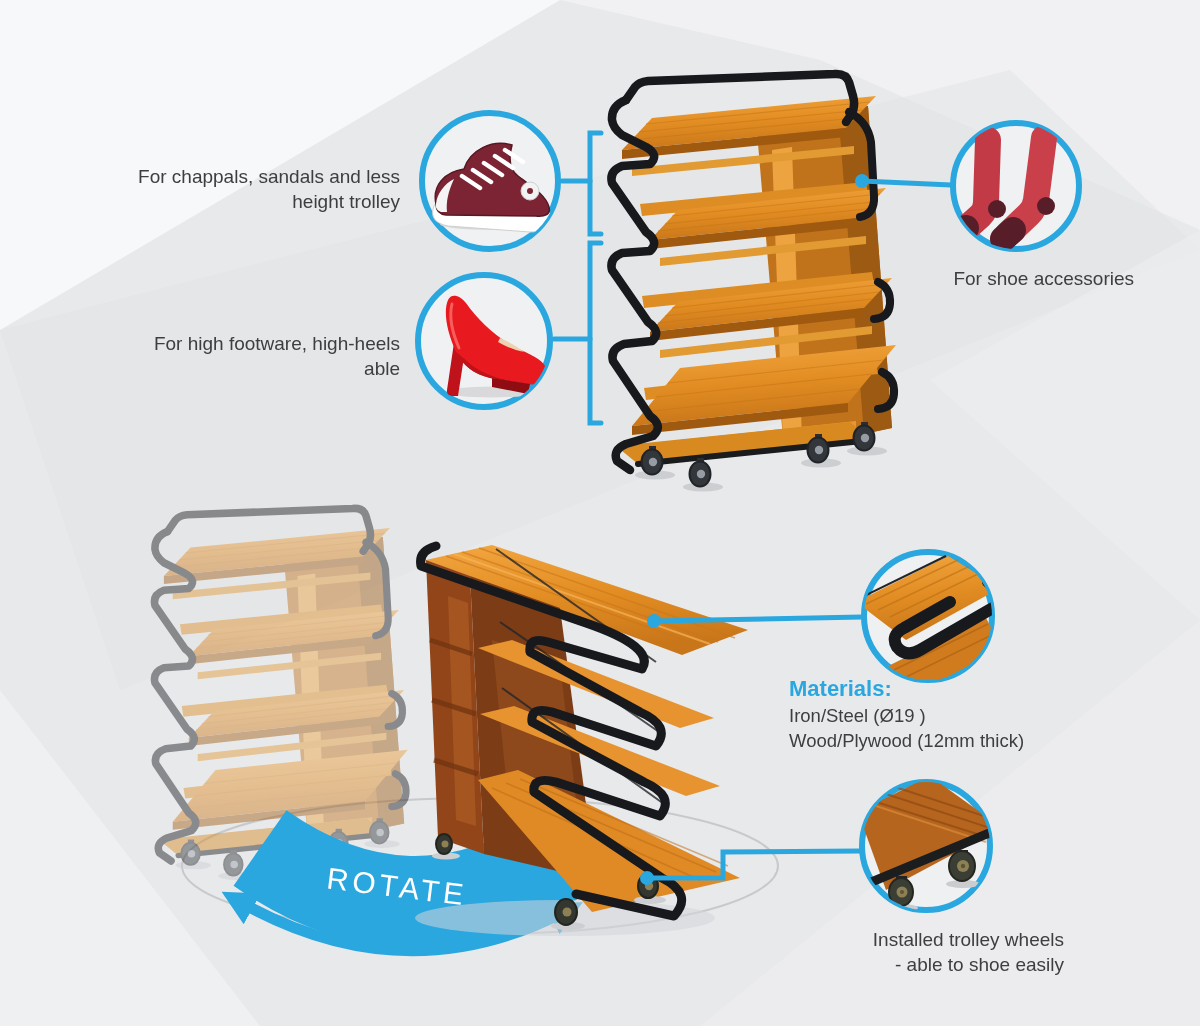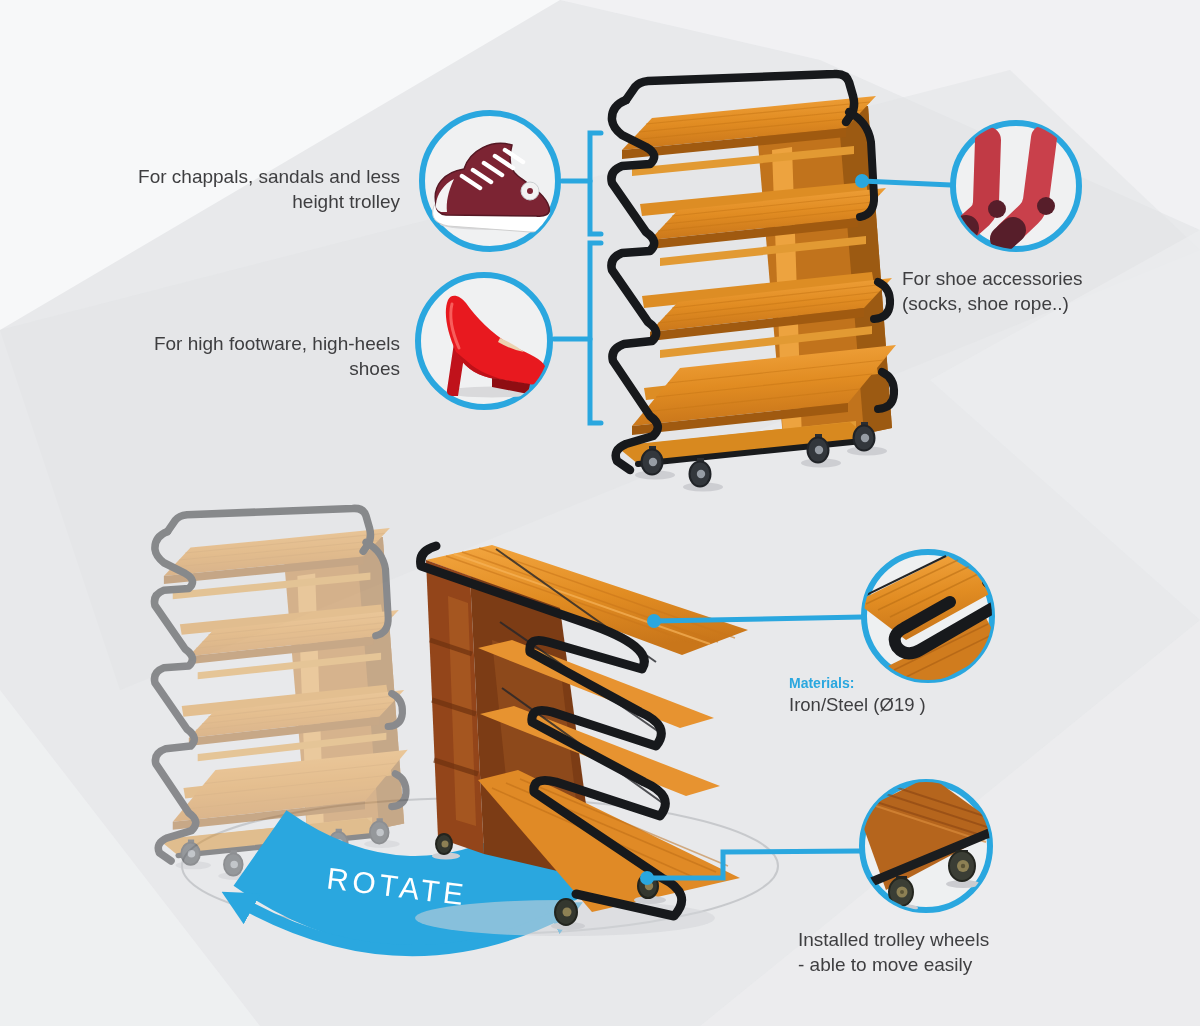--- a/index.html
+++ b/index.html
@@ -1,27 +1,27 @@
 <!DOCTYPE html>
 <html><head>
 <meta charset="utf-8">
 <style>
   html,body{margin:0;padding:0;background:#e8e9eb;}
   .poster{position:relative;width:1200px;height:1026px;overflow:hidden;
           font-family:"Liberation Sans", sans-serif;background:#e8e9eb;}
   .poster svg{position:absolute;left:0;top:0;}
   .label{position:absolute;color:#3e3e40;font-size:19px;line-height:1.3;}
   .label.right{text-align:right;}
-  .label.center{text-align:left;}
+  .label.center{text-align:right;}
   .lbl-chappals{left:100px;top:165px;width:300px;}
   .lbl-heels{left:100px;top:332px;width:300px;}
   .lbl-accessories{left:902px;top:267px;width:232px;}
   .materials{position:absolute;left:789px;top:674px;width:270px;font-size:18.5px;
              color:#3e3e40;line-height:1.35;}
-  .materials .mat-title{color:#2aa7df;font-weight:bold;font-size:14px;}
+  .materials .mat-title{color:#2aa7df;font-weight:bold;font-size:22px;}
   .lbl-wheels{left:798px;top:928px;width:266px;}
   .rotate-label{position:absolute;left:272px;top:870px;width:250px;text-align:center;
                 color:#ffffff;font-size:30px;letter-spacing:4px;
                 transform:rotate(7deg);}
 </style>
 </head>
 <body>
 
 <div class="poster">
 
@@ -249,33 +249,33 @@
   </g>
 </svg>
 
 <div class="label right lbl-chappals">
   <div>For chappals, sandals and less</div>
   <div>height trolley</div>
 </div>
 
 <div class="label right lbl-heels">
   <div>For high footware,  high-heels</div>
-  <div>shoes</div>
+  <div>able</div>
 </div>
 
 <div class="label center lbl-accessories">
   <div>For shoe accessories</div>
-  <div>(socks, shoe rope..)</div>
 </div>
 
 <div class="materials">
   <div class="mat-title">Materials:</div>
   <div>Iron/Steel (Ø19 )</div>
+  <div>Wood/Plywood (12mm thick)</div>
 </div>
 
 <div class="rotate-label">ROTATE</div>
 
 <div class="label center lbl-wheels">
   <div>Installed trolley wheels</div>
-  <div>- able to move easily</div>
+  <div>- able to shoe easily</div>
 </div>
 
 </div>
 
 </body></html>

